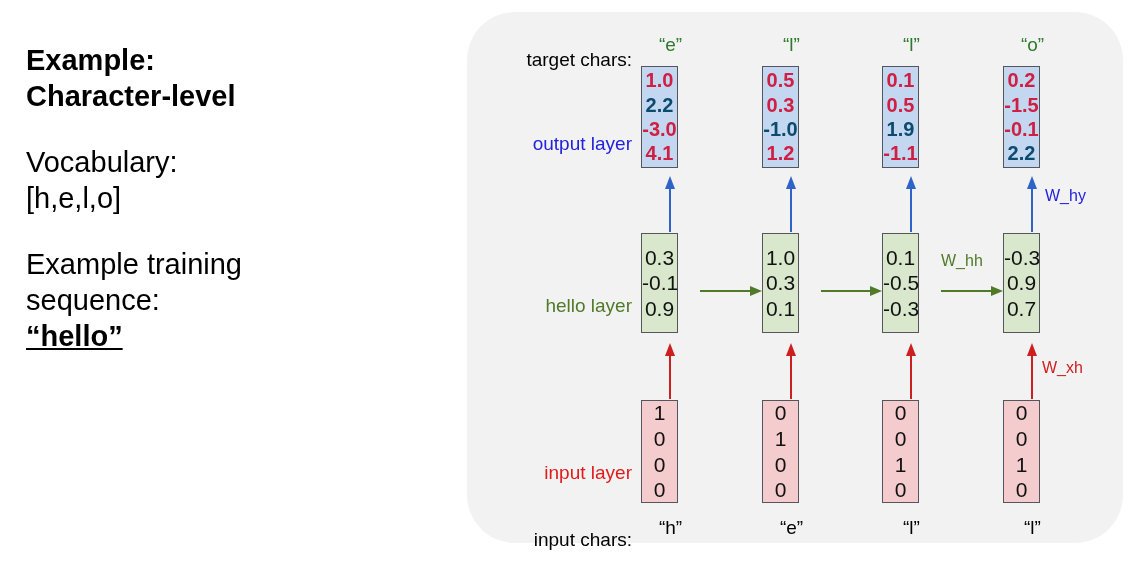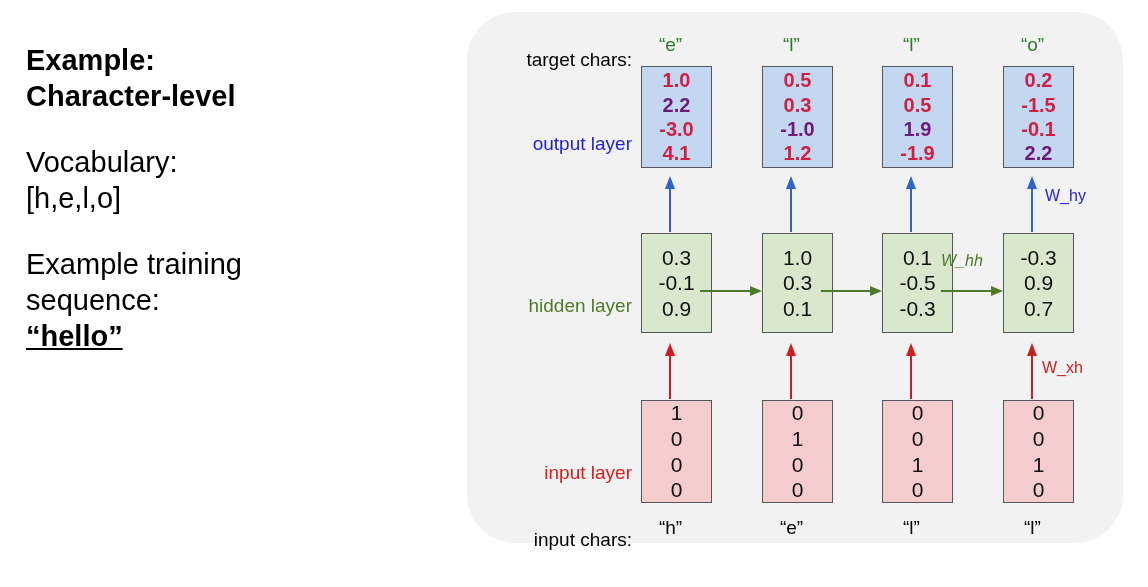--- a/index.html
+++ b/index.html
@@ -76,21 +76,21 @@
     text-align: center;
     font-size: 19px;
     white-space: nowrap;
   }
   .char-caption.target { top: 22px;  color: #2c7a2c; }
   .char-caption.input  { top: 505px; color: #000000; }
 
   
   .vbox {
     position: absolute;
-    width: 71px;
+    width: 37px;
     border: 1px solid #55555c;
     box-sizing: border-box;
     text-align: center;
     font-size: 20px;
     font-weight: bold;
     display: flex;
     flex-direction: column;
     justify-content: center;
   }
   .vbox .cell { line-height: 1.22; }
@@ -109,21 +109,21 @@
     font-size: 21px;
   }
   .vbox.input {
     top: 388px;
     height: 103px;
     background: #f5ccce;
     color: #111111;
     font-weight: normal;
     font-size: 21px;
   }
-  .vbox.output .cell.hot  { color: #701a75; }
+  .vbox.output .cell.hot  { color: #0c4a6e; }
   .vbox.output .cell.cold { color: #cf2044; }
 
   
   .arrow-v {
     position: absolute;
     width: 16px;
   }
   .arrow-v svg { display: block; }
   .arrow-h {
     position: absolute;
@@ -132,21 +132,21 @@
   .arrow-h svg { display: block; }
 
   
   .w-label {
     position: absolute;
     font-size: 16px;
     white-space: nowrap;
   }
   #w-hy { left: 578px; top: 175px; color: #2222dd; }
   #w-xh { left: 575px; top: 347px; color: #cc2020; }
-  #w-hh { left: 474px; top: 240px; color: #4f7a29; font-style: italic; }
+  #w-hh { left: 474px; top: 240px; color: #4f7a29; }
 </style>
 </head>
 <body>
 
 <div id="left-text">
   <div class="text-block bold">
     <span class="line">Example:</span>
     <span class="line">Character-level</span>
   </div>
   <div class="text-block">
@@ -157,21 +157,21 @@
     <span class="line">Example training</span>
     <span class="line">sequence:</span>
     <span class="line bold">“hello”</span>
   </div>
 </div>
 
 <div id="diagram-panel">
 
   <div class="row-label" id="label-target-chars">target chars:</div>
   <div class="row-label" id="label-output-layer">output layer</div>
-  <div class="row-label" id="label-hidden-layer">hidden layer</div>
+  <div class="row-label" id="label-hidden-layer">hello layer</div>
   <div class="row-label" id="label-input-layer">input layer</div>
   <div class="row-label" id="label-input-chars">input chars:</div>
 
   <div id="columns-host">
       <div class="column c0">
         <div class="char-caption target">“e”</div>
         <div class="vbox output">
           <div class="cell cold">1.0</div>
           <div class="cell hot">2.2</div>
           <div class="cell cold">-3.0</div>
@@ -234,21 +234,21 @@
           <div class="cell">0</div>
         </div>
         <div class="char-caption input">“e”</div>
       </div>
       <div class="column c2">
         <div class="char-caption target">“l”</div>
         <div class="vbox output">
           <div class="cell cold">0.1</div>
           <div class="cell cold">0.5</div>
           <div class="cell hot">1.9</div>
-          <div class="cell cold">-1.9</div>
+          <div class="cell cold">-1.1</div>
         </div>
         <div class="arrow-v" style="left: 21px; top: 164px; height: 56px;">
           <svg width="16" height="56" viewBox="0 0 16 56">
             <line x1="8" y1="56" x2="8" y2="10" stroke="#2f63c8" stroke-width="2"></line>
             <polygon points="8,0 3,13 13,13" fill="#2f63c8"></polygon>
           </svg>
         </div>
         <div class="vbox hidden-l">
           <div class="cell">0.1</div>
           <div class="cell">-0.5</div>

